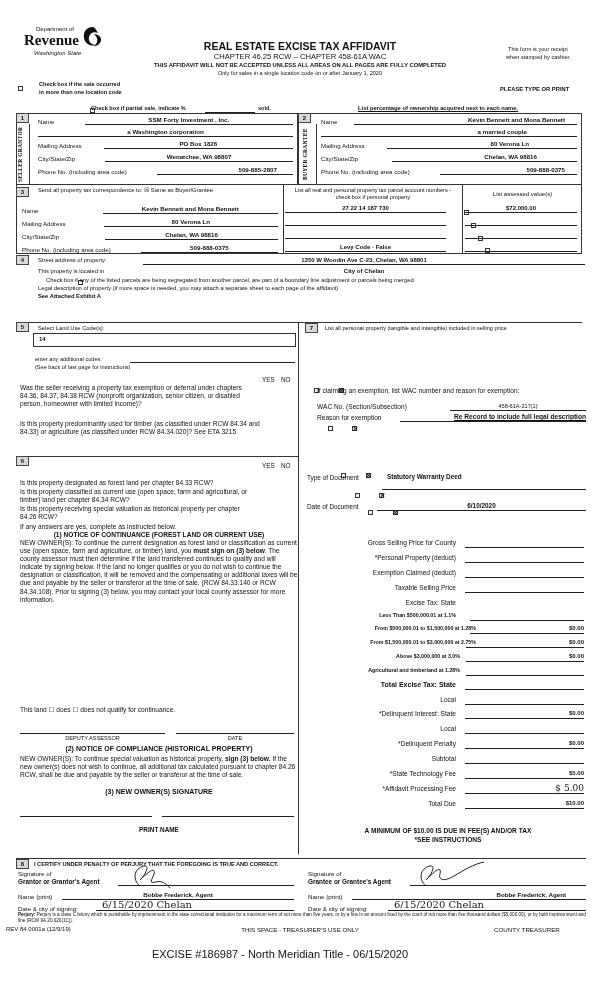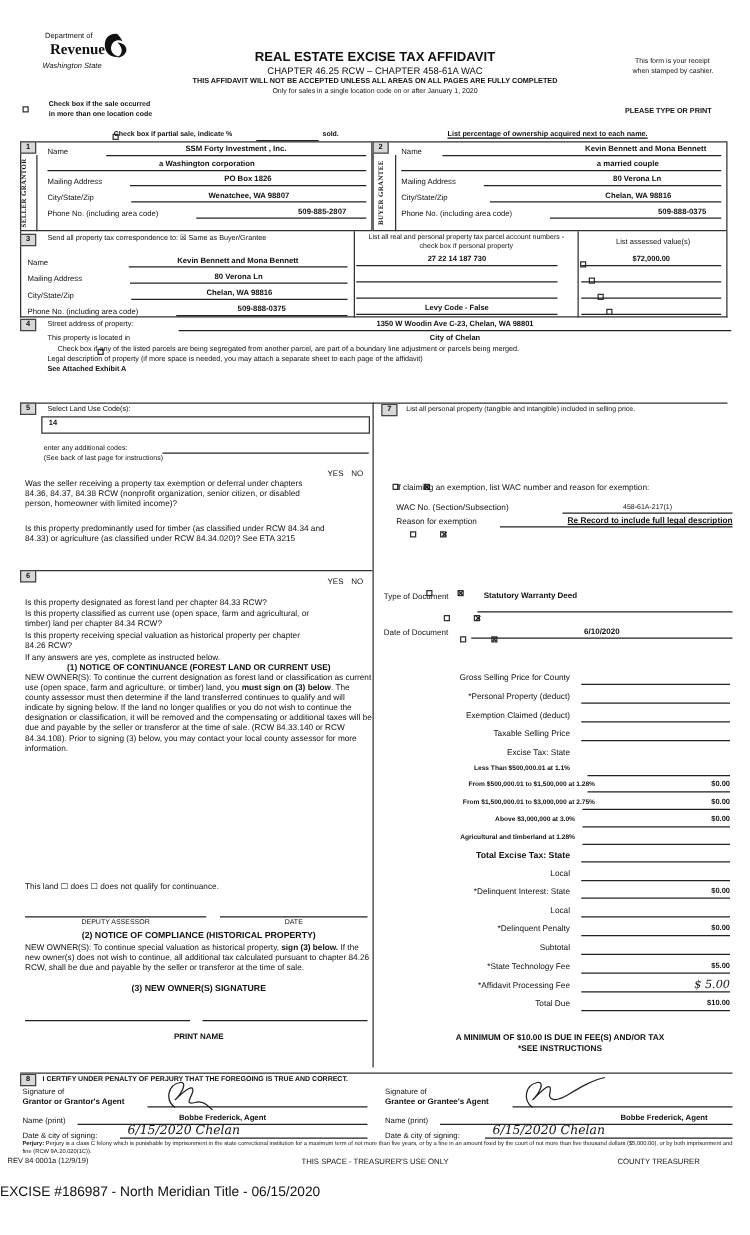--- a/index.html
+++ b/index.html
@@ -16,31 +16,31 @@
   .box { position: absolute; border: 1px solid #333; }
   .vlabel { position: absolute; writing-mode: vertical-rl; transform: rotate(180deg); font-family: "Liberation Serif", serif; font-size: 5.5px; font-weight: bold; text-align: center; letter-spacing: 0.3px; }
   .fieldrow { position: absolute; display: flex; align-items: flex-end; }
   .fieldrow .lbl { white-space: nowrap; }
   .fieldrow .val { flex: 1; text-align: center; font-weight: bold; border-bottom: 1px solid #222; margin-left: 4px; height: 9px; line-height: 8px; }
   .para { position: absolute; font-size: 6.6px; line-height: 8.1px; }
   .taxrow { position: absolute; left: 300px; width: 296px; height: 11px; }
   .taxrow .tl { position: absolute; right: 140px; text-align: right; white-space: nowrap; font-size: 6.6px; top: 1px; }
   .taxrow .tl.small { font-size: 5.3px; font-weight: bold; }
   .taxrow .tv { position: absolute; left: 165px; right: 12px; border-bottom: 1px solid #222; text-align: right; font-weight: bold; font-size: 6px; height: 10px; line-height: 9px; }
-  .sig { font-family: "DejaVu Serif", serif; font-style: italic; color: #1a1a1a; }
+  .sig { font-family: "DejaVu Serif", serif; color: #1a1a1a; }
 </style>
 </head>
 <body>
 
 
 
 
 <div class="abs" style="left:22px;top:26px;width:80px;height:36px;">
   <div class="abs" style="left:14px;top:0;font-size:6px;">Department of</div>
-  <div class="abs" style="left:2px;top:6px;font-family:'Liberation Serif',serif;font-size:12px;font-weight:bold;margin-left:16px;">Revenue</div>
+  <div class="abs" style="left:2px;top:6px;font-family:'Liberation Serif',serif;font-size:15px;font-weight:bold;">Revenue</div>
   <div class="abs" style="left:12px;top:24px;font-size:6px;font-style:italic;">Washington State</div>
   <svg class="abs" style="left:60px;top:0;" width="22" height="22" viewBox="0 0 22 22">
     <path d="M11 1 C4 1 1 6 2 12 C3 18 9 21 14 19 C9 19 6 15 7 11 C8 7 12 5 16 7 C14 3 12 1 11 1 Z" fill="#111"></path>
     <path d="M12 8 C16 8 20 11 19 15 C18 18 15 20 12 20 C16 17 17 13 12 8 Z" fill="#111"></path>
   </svg>
 </div>
 
 <div class="abs b" style="left:0;width:600px;top:40px;text-align:center;font-size:10.5px;">REAL ESTATE EXCISE TAX AFFIDAVIT</div>
 <div class="abs" style="left:0;width:600px;top:52px;text-align:center;font-size:7.6px;">CHAPTER 46.25 RCW – CHAPTER 458-61A WAC</div>
 <div class="abs b" style="left:0;width:600px;top:62px;text-align:center;font-size:5.8px;">THIS AFFIDAVIT WILL NOT BE ACCEPTED UNLESS ALL AREAS ON ALL PAGES ARE FULLY COMPLETED</div>
@@ -338,16 +338,16 @@
 <div class="abs" style="left:308px;top:893px;font-size:6.2px;">Name (print)</div>
 <div class="abs line b" style="left:352px;top:891px;width:234px;height:9px;text-align:right;padding-right:20px;font-size:6.2px;line-height:8px;">Bobbe Frederick, Agent</div>
 <div class="abs" style="left:308px;top:905px;font-size:6.2px;">Date &amp; city of signing:</div>
 <div class="abs line sig" style="left:388px;top:899px;width:198px;height:12px;font-size:10px;line-height:11px;padding-left:6px;">6/15/2020  Chelan</div>
 
 <div class="abs" style="left:18px;top:912px;width:572px;font-size:4.6px;line-height:5.6px;"><b>Perjury:</b><span> Perjury is a class C felony which is punishable by imprisonment in the state correctional institution for a maximum term of not more than five years, or by a fine in an amount fixed by the court of not more than five thousand dollars ($5,000.00), or by both imprisonment and fine (RCW 9A.20.020(1C)).</span></div>
 <div class="abs" style="left:6px;top:926px;font-size:6px;">REV 84 0001a (12/9/19)</div>
 <div class="abs" style="left:0;width:600px;top:926px;text-align:center;font-size:6.2px;">THIS SPACE - TREASURER'S USE ONLY</div>
 <div class="abs" style="left:494px;top:926px;font-size:6.2px;">COUNTY TREASURER</div>
 
-<div class="abs" style="left:0;width:560px;top:948px;text-align:left;font-size:11px;">EXCISE #186987 - North Meridian Title - 06/15/2020</div>
+<div class="abs" style="left:0;width:560px;top:948px;text-align:center;font-size:11px;">EXCISE #186987 - North Meridian Title - 06/15/2020</div>
 
 
 
 
 </body></html>

